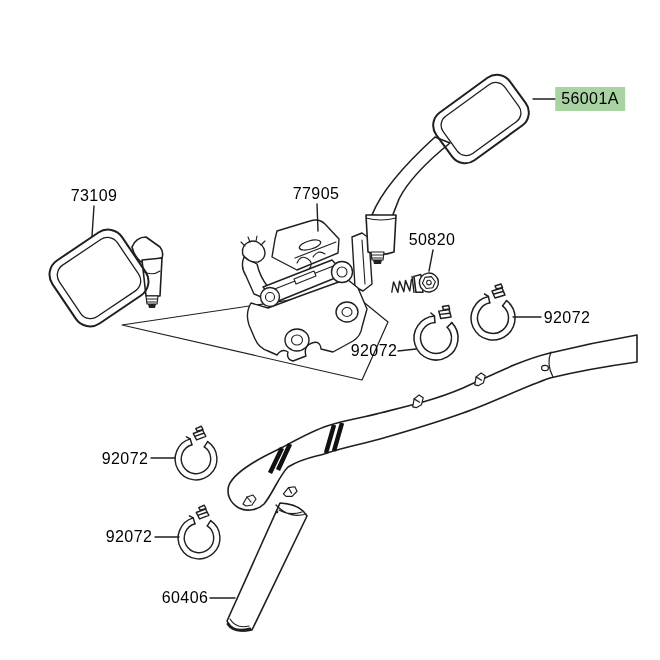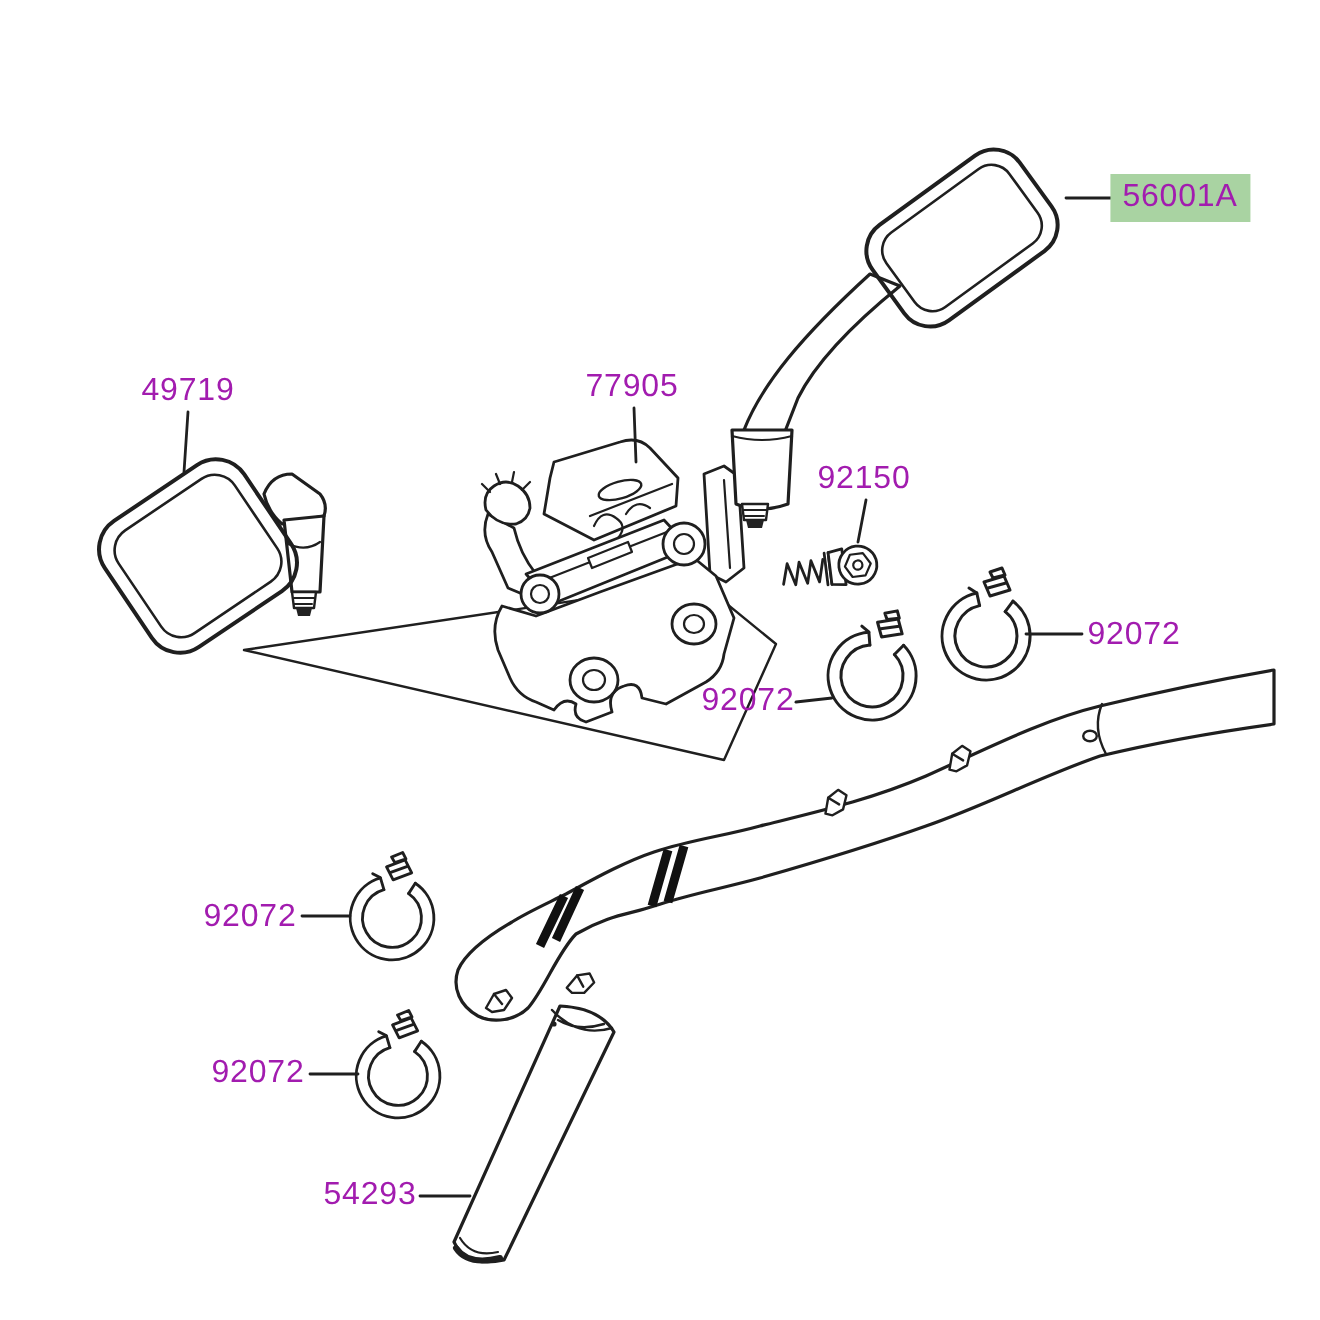--- a/index.html
+++ b/index.html
@@ -1,20 +1,20 @@
 <!DOCTYPE html>
 <html><head>
 <meta charset="utf-8">
 <style>
   html,body{margin:0;padding:0;background:#ffffff;}
   .stage{position:relative;width:660px;height:660px;background:#ffffff;overflow:hidden;
          font-family:"Liberation Sans", sans-serif;}
   .stage svg{position:absolute;left:0;top:0;}
   .part-label{position:absolute;transform:translate(-50%,-50%);
-    font-size:16px;letter-spacing:0.4px;color:#a21caf;white-space:nowrap;line-height:1;}
+    font-size:16px;letter-spacing:0.4px;color:#000000;white-space:nowrap;line-height:1;}
   .part-label.hl{padding:4px 6px;}
 </style>
 </head>
 <body>
 
 <div class="stage">
 
 <svg width="660" height="660" viewBox="0 0 660 660">
   <defs>
     <g id="clamp">
@@ -170,23 +170,23 @@
       <path d="M 433,250 L 429,271"></path>
       <path d="M 398,351 L 416,349"></path>
       <path d="M 513,317 L 541,317"></path>
       <path d="M 151,458 L 175,458"></path>
       <path d="M 155,537 L 179,537"></path>
       <path d="M 210,598 L 235,598"></path>
     </g>
   </g>
 </svg>
 
-<div class="part-label" style="left:94px;top:196px">49719</div>
+<div class="part-label" style="left:94px;top:196px">73109</div>
 <div class="part-label" style="left:316px;top:194px">77905</div>
 <div class="part-label hl" style="left: 590px; top: 99px; background-color: rgb(169, 211, 162);">56001A</div>
-<div class="part-label" style="left:432px;top:240px">92150</div>
+<div class="part-label" style="left:432px;top:240px">50820</div>
 <div class="part-label" style="left:374px;top:351px">92072</div>
 <div class="part-label" style="left:567px;top:318px">92072</div>
 <div class="part-label" style="left:125px;top:459px">92072</div>
 <div class="part-label" style="left:129px;top:537px">92072</div>
-<div class="part-label" style="left:185px;top:598px">54293</div>
+<div class="part-label" style="left:185px;top:598px">60406</div>
 
 </div>
 
 </body></html>

